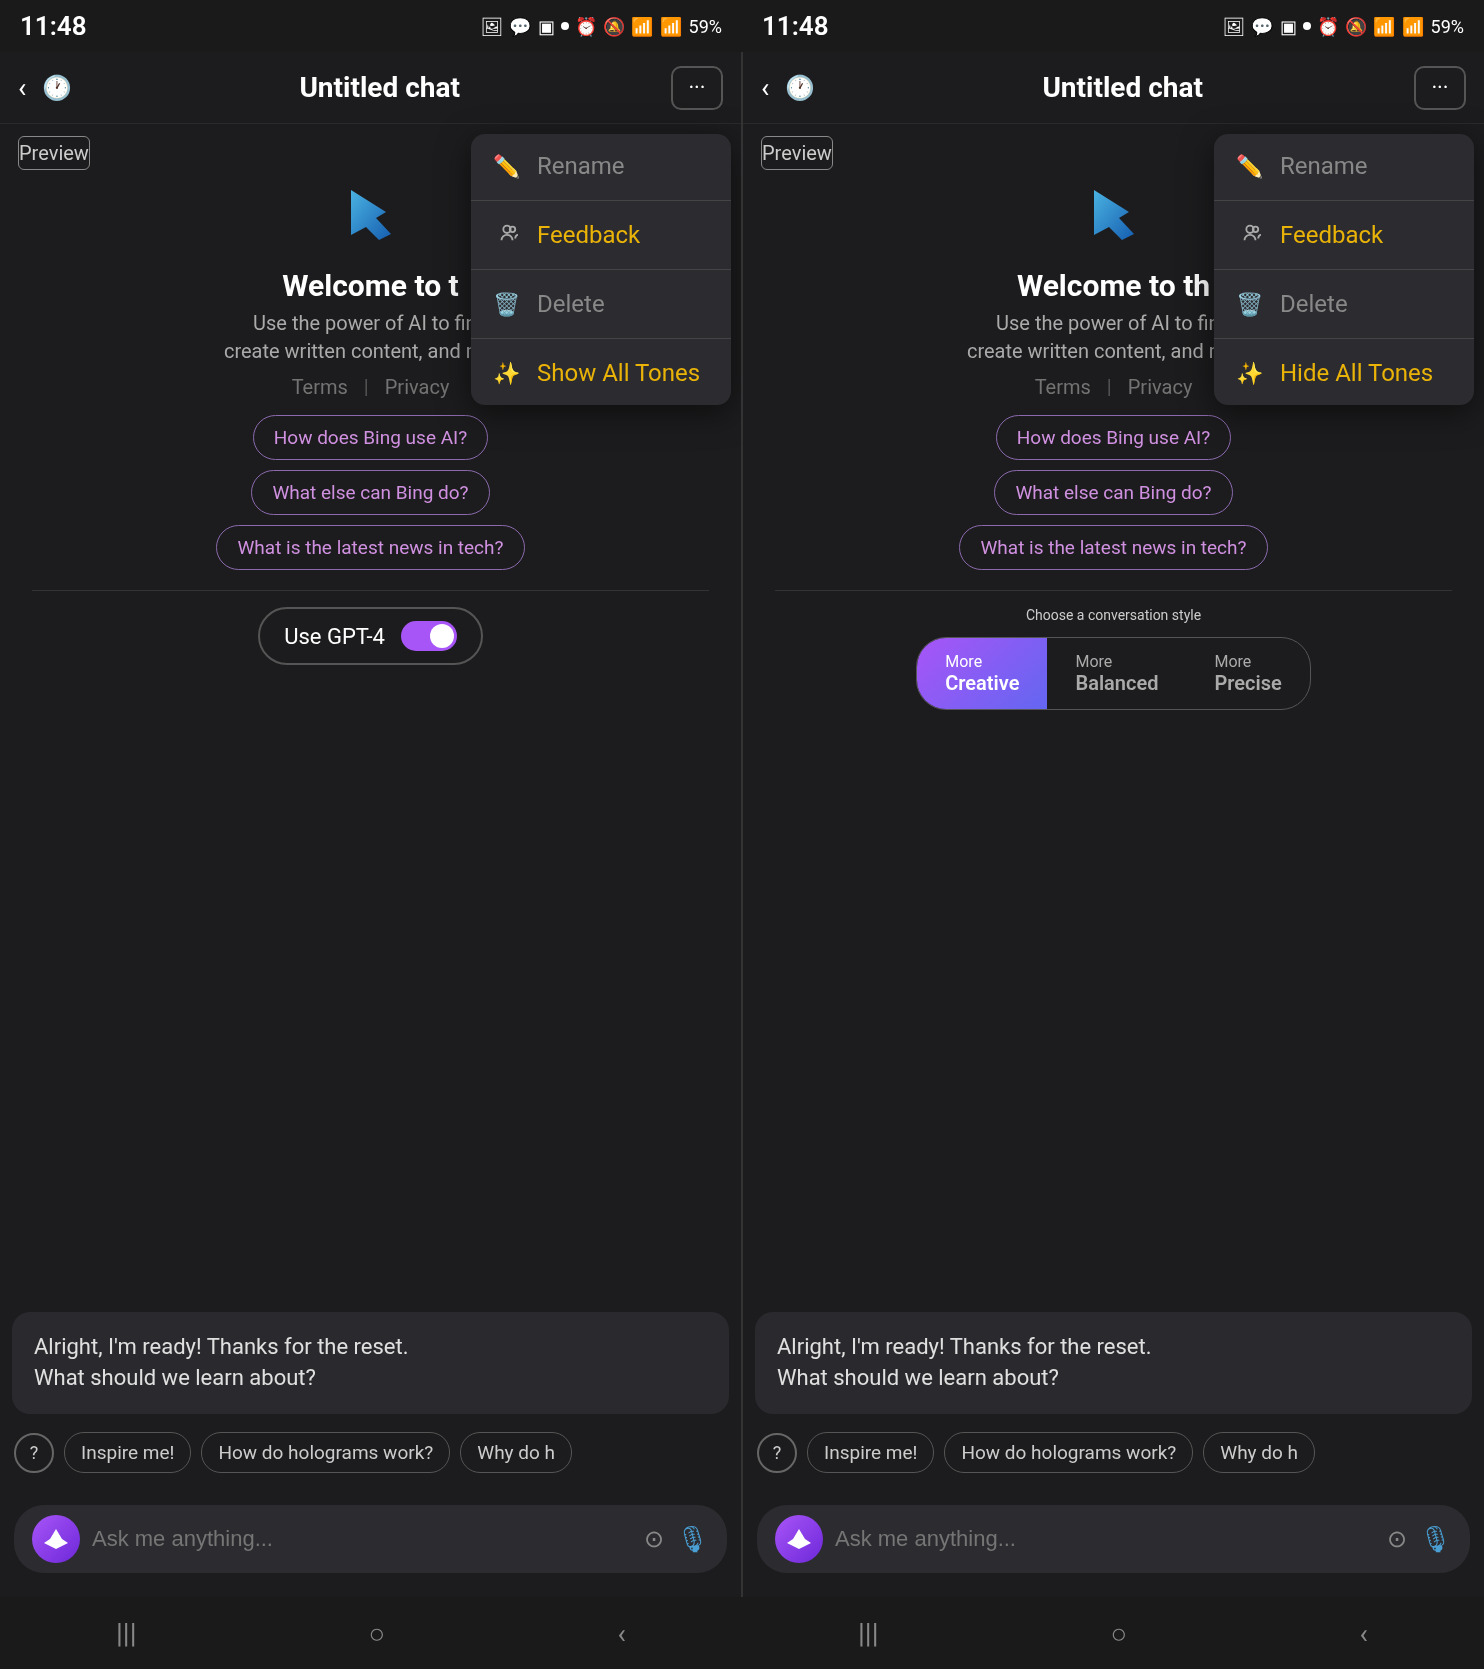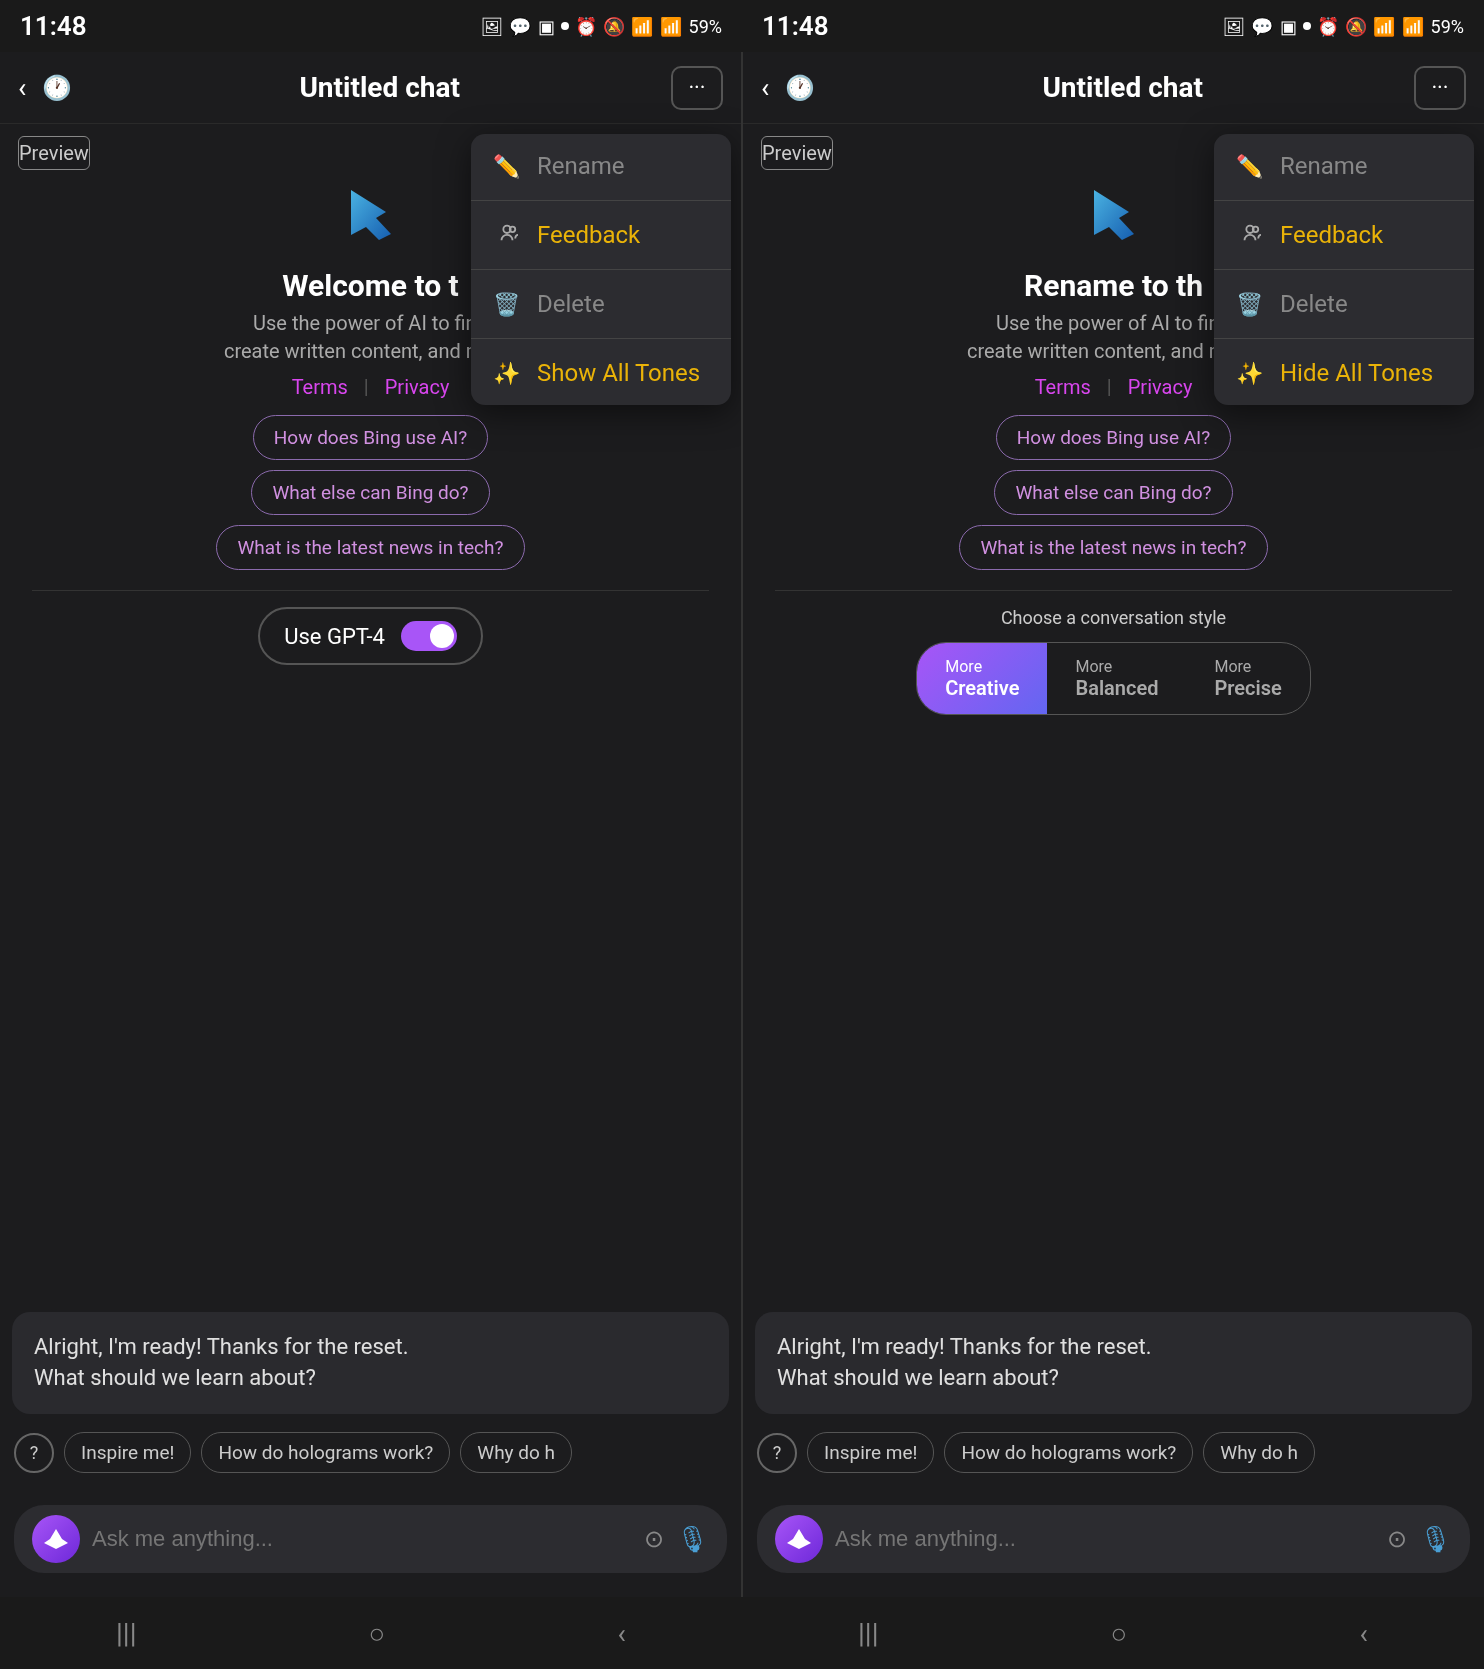--- a/index.html
+++ b/index.html
@@ -144,21 +144,21 @@
       margin-bottom: 10px;
     }
 
     .terms-row {
       display: flex;
       gap: 16px;
       margin-bottom: 16px;
       font-size: 20px;
     }
     .terms-row a {
-      color: #d946ef;
+      color: #737373;
       text-decoration: none;
     }
     .terms-divider {
       color: #555;
     }
 
     
     .suggestion-chips {
       display: flex;
       flex-direction: column;
@@ -209,21 +209,21 @@
       background: white;
       border-radius: 50%;
       position: absolute;
       right: 3px;
       top: 3px;
     }
 
     
     .conversation-style-label {
       color: #ccc;
-      font-size: 18px;
+      font-size: 14px;
       margin: 8px 0;
       text-align: center;
     }
     .style-buttons {
       display: flex;
       border: 1.5px solid #555;
       border-radius: 30px;
       overflow: hidden;
       margin: 6px 0;
     }
@@ -582,21 +582,21 @@
         <defs>
           <linearGradient id="bingGrad2" x1="0%" y1="0%" x2="100%" y2="100%">
             <stop offset="0%" style="stop-color:#4fc3f7"></stop>
             <stop offset="100%" style="stop-color:#1565c0"></stop>
           </linearGradient>
         </defs>
         <path d="M20 10 L20 55 L35 47 L48 60 L60 54 L45 38 L55 32 L20 10Z" fill="url(#bingGrad2)" opacity="0.9"></path>
       </svg>
 
       <div class="welcome-title">
-        <span>Rename to th</span>
+        <span>Welcome to th</span>
       </div>
       <div class="welcome-subtitle">
         Use the power of AI to find<br>create written content, and more.
       </div>
 
       <div class="terms-row">
         <a>Terms</a>
         <span class="terms-divider">|</span>
         <a>Privacy</a>
       </div>

